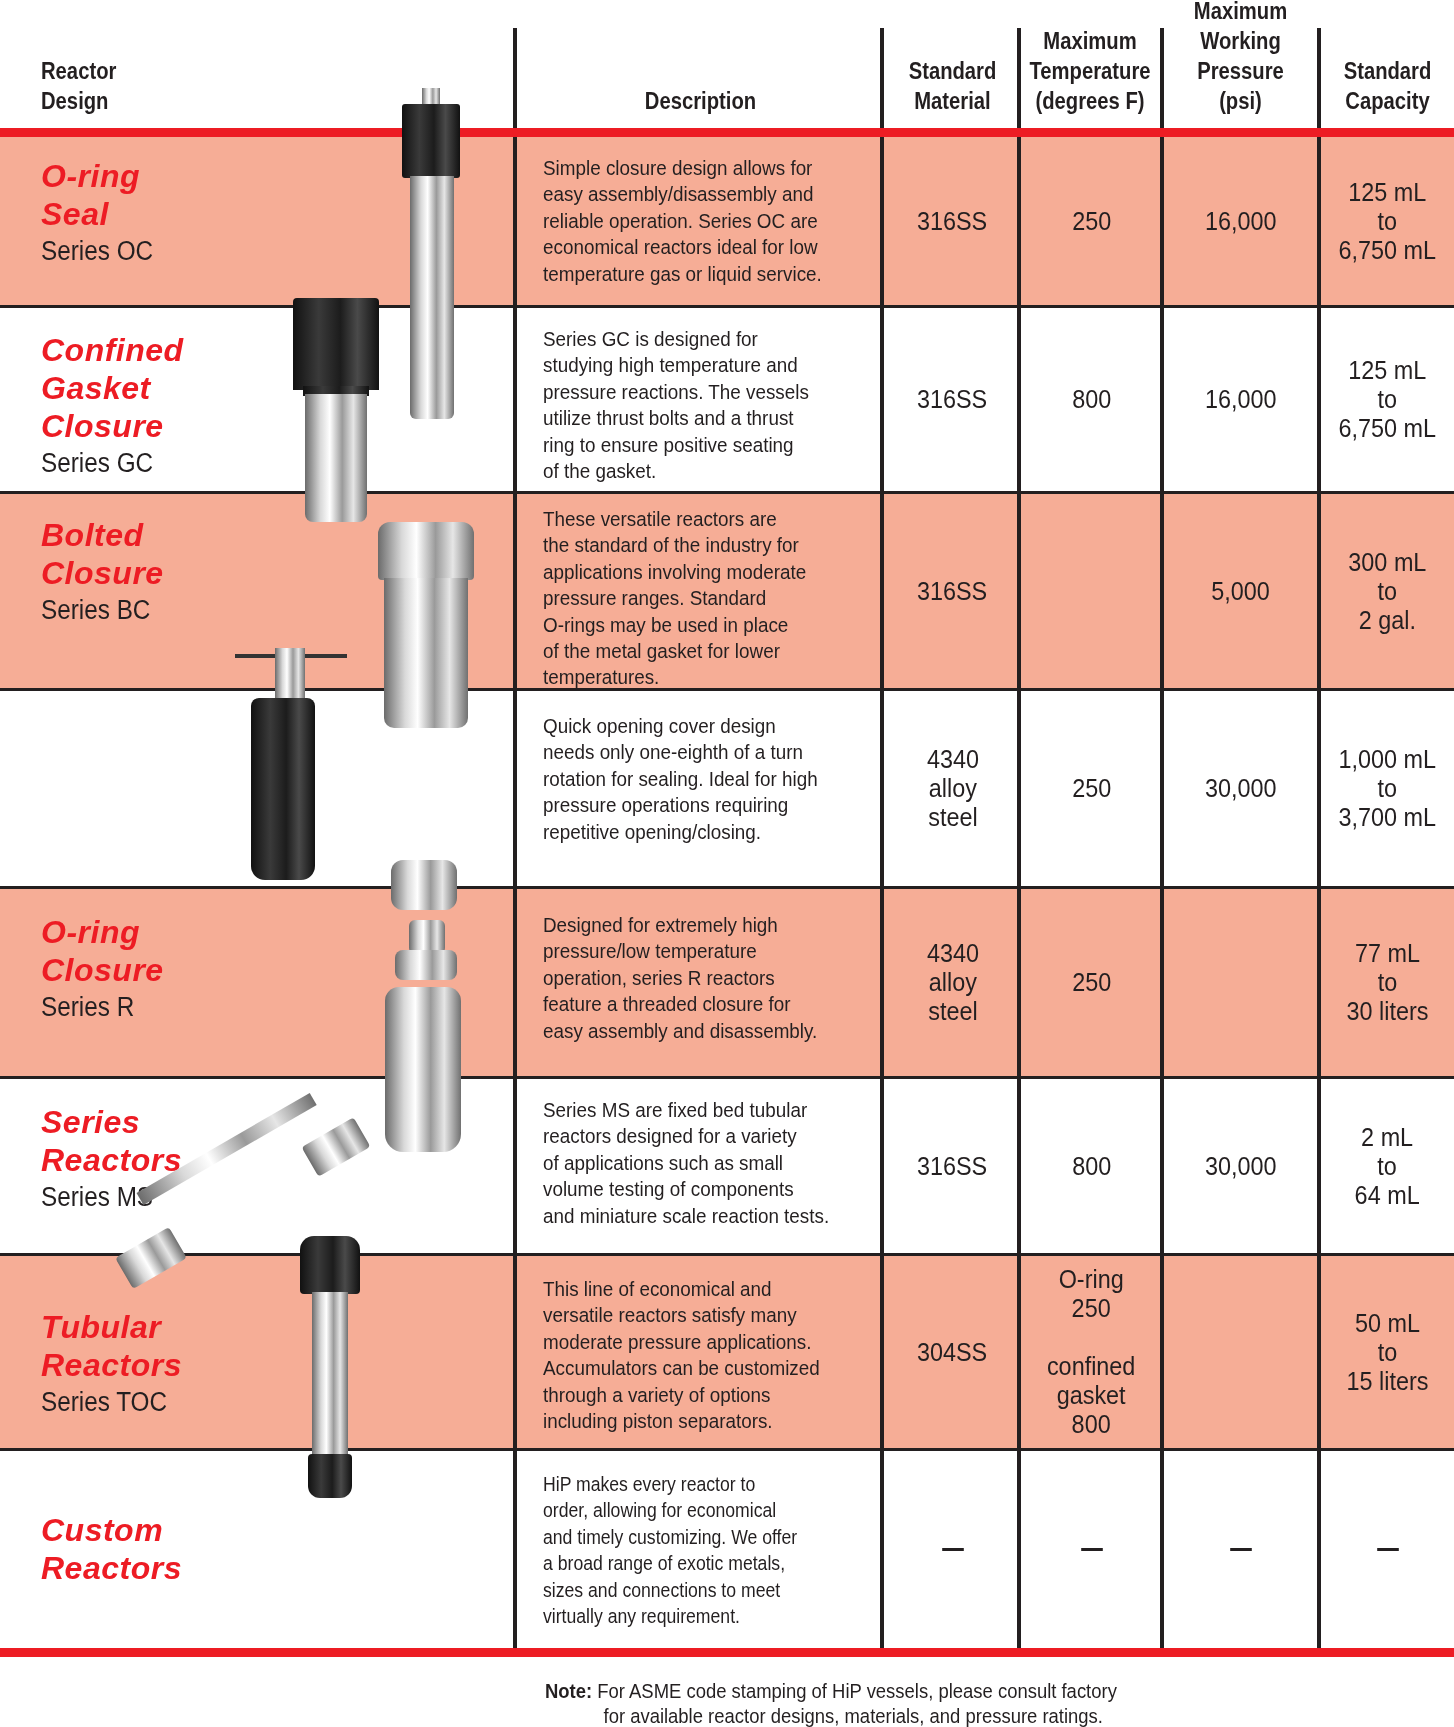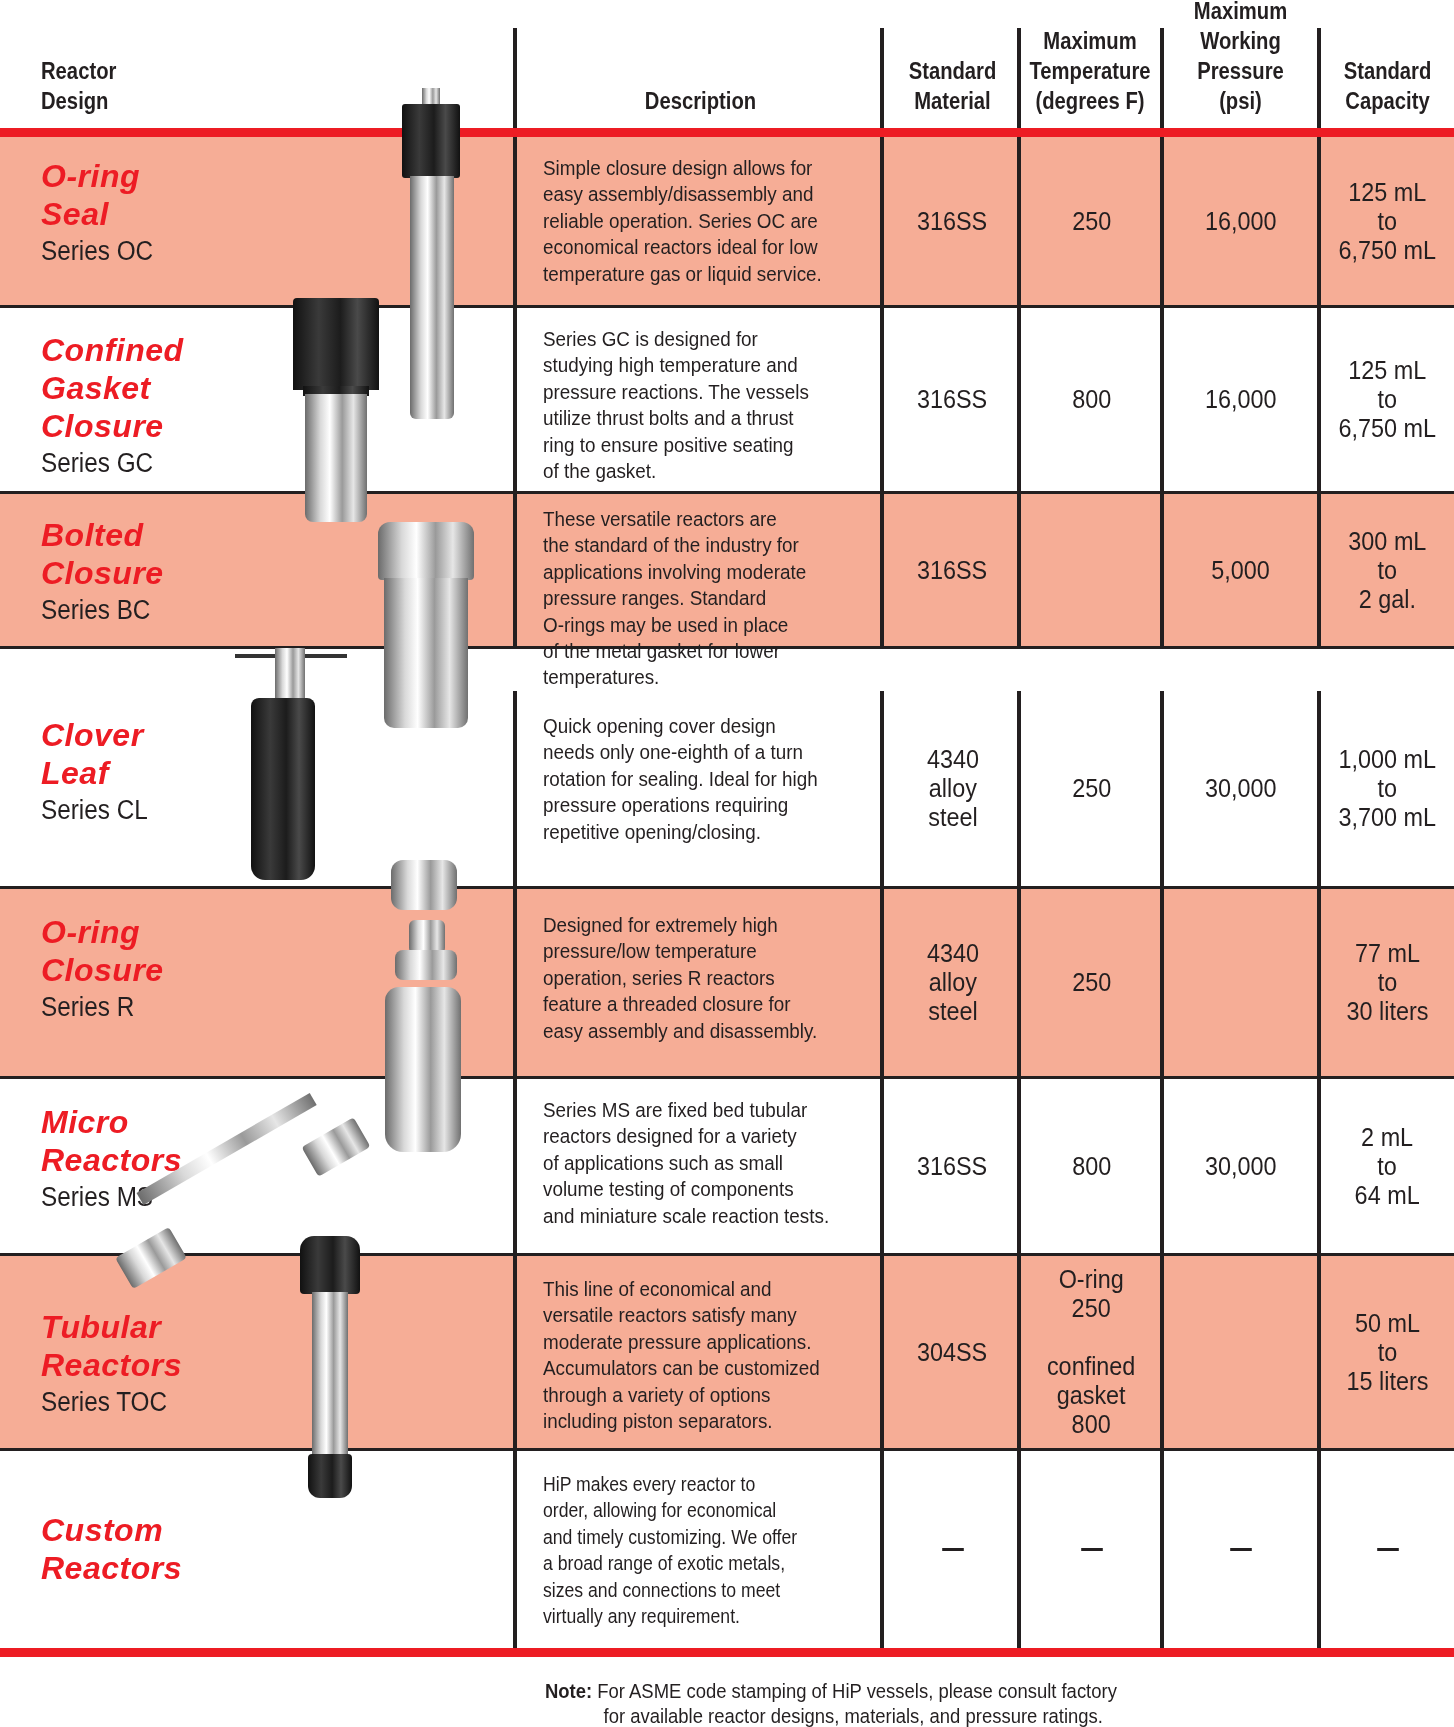--- a/index.html
+++ b/index.html
@@ -119,21 +119,21 @@
     <div class="vline" style="left:1017px;"></div>
     <div class="cell c-temp"><span>800</span></div>
     <div class="vline" style="left:1160px;"></div>
     <div class="cell c-pres"><span>16,000</span></div>
     <div class="vline" style="left:1317px;"></div>
     <div class="cell c-cap"><span>125 mL
 to
 6,750 mL</span></div>
   </div>
 
-  <div class="row shaded" style="top:494px; height:155px;">
+  <div class="row shaded" style="top:494px; height:197px;">
     <div class="design" style="top:22px;">
       <div class="design-name" style="white-space:pre-line;">Bolted
 Closure</div>
       <div class="design-series">Series BC</div>
     </div>
     <div class="vline" style="left:513px;"></div>
     <div class="desc" style="top:12px;">These versatile reactors are
 the standard of the industry for
 applications involving moderate
 pressure ranges. Standard
@@ -145,25 +145,20 @@
     <div class="vline" style="left:1017px;"></div>
     <div class="vline" style="left:1160px;"></div>
     <div class="cell c-pres"><span>5,000</span></div>
     <div class="vline" style="left:1317px;"></div>
     <div class="cell c-cap"><span>300 mL
 to
 2 gal.</span></div>
   </div>
 
   <div class="row" style="top:691px; height:198px;">
-    <div class="design" style="top:25px;">
-      <div class="design-name" style="white-space:pre-line;">Clover
-Leaf</div>
-      <div class="design-series">Series CL</div>
-    </div>
     <div class="vline" style="left:513px;"></div>
     <div class="desc" style="top:22px;">Quick opening cover design
 needs only one-eighth of a turn
 rotation for sealing. Ideal for high
 pressure operations requiring
 repetitive opening/closing.</div>
     <div class="vline" style="left:880px;"></div>
     <div class="cell c-mat"><span>4340
 alloy
 steel</span></div>
@@ -197,21 +192,21 @@
     <div class="cell c-temp"><span>250</span></div>
     <div class="vline" style="left:1160px;"></div>
     <div class="vline" style="left:1317px;"></div>
     <div class="cell c-cap"><span>77 mL
 to
 30 liters</span></div>
   </div>
 
   <div class="row" style="top:1079px; height:177px;">
     <div class="design" style="top:24px;">
-      <div class="design-name" style="white-space:pre-line;">Micro
+      <div class="design-name" style="white-space:pre-line;">Series
 Reactors</div>
       <div class="design-series">Series MS</div>
     </div>
     <div class="vline" style="left:513px;"></div>
     <div class="desc" style="top:18px;">Series MS are fixed bed tubular
 reactors designed for a variety
 of applications such as small
 volume testing of components
 and miniature scale reaction tests.</div>
     <div class="vline" style="left:880px;"></div>

